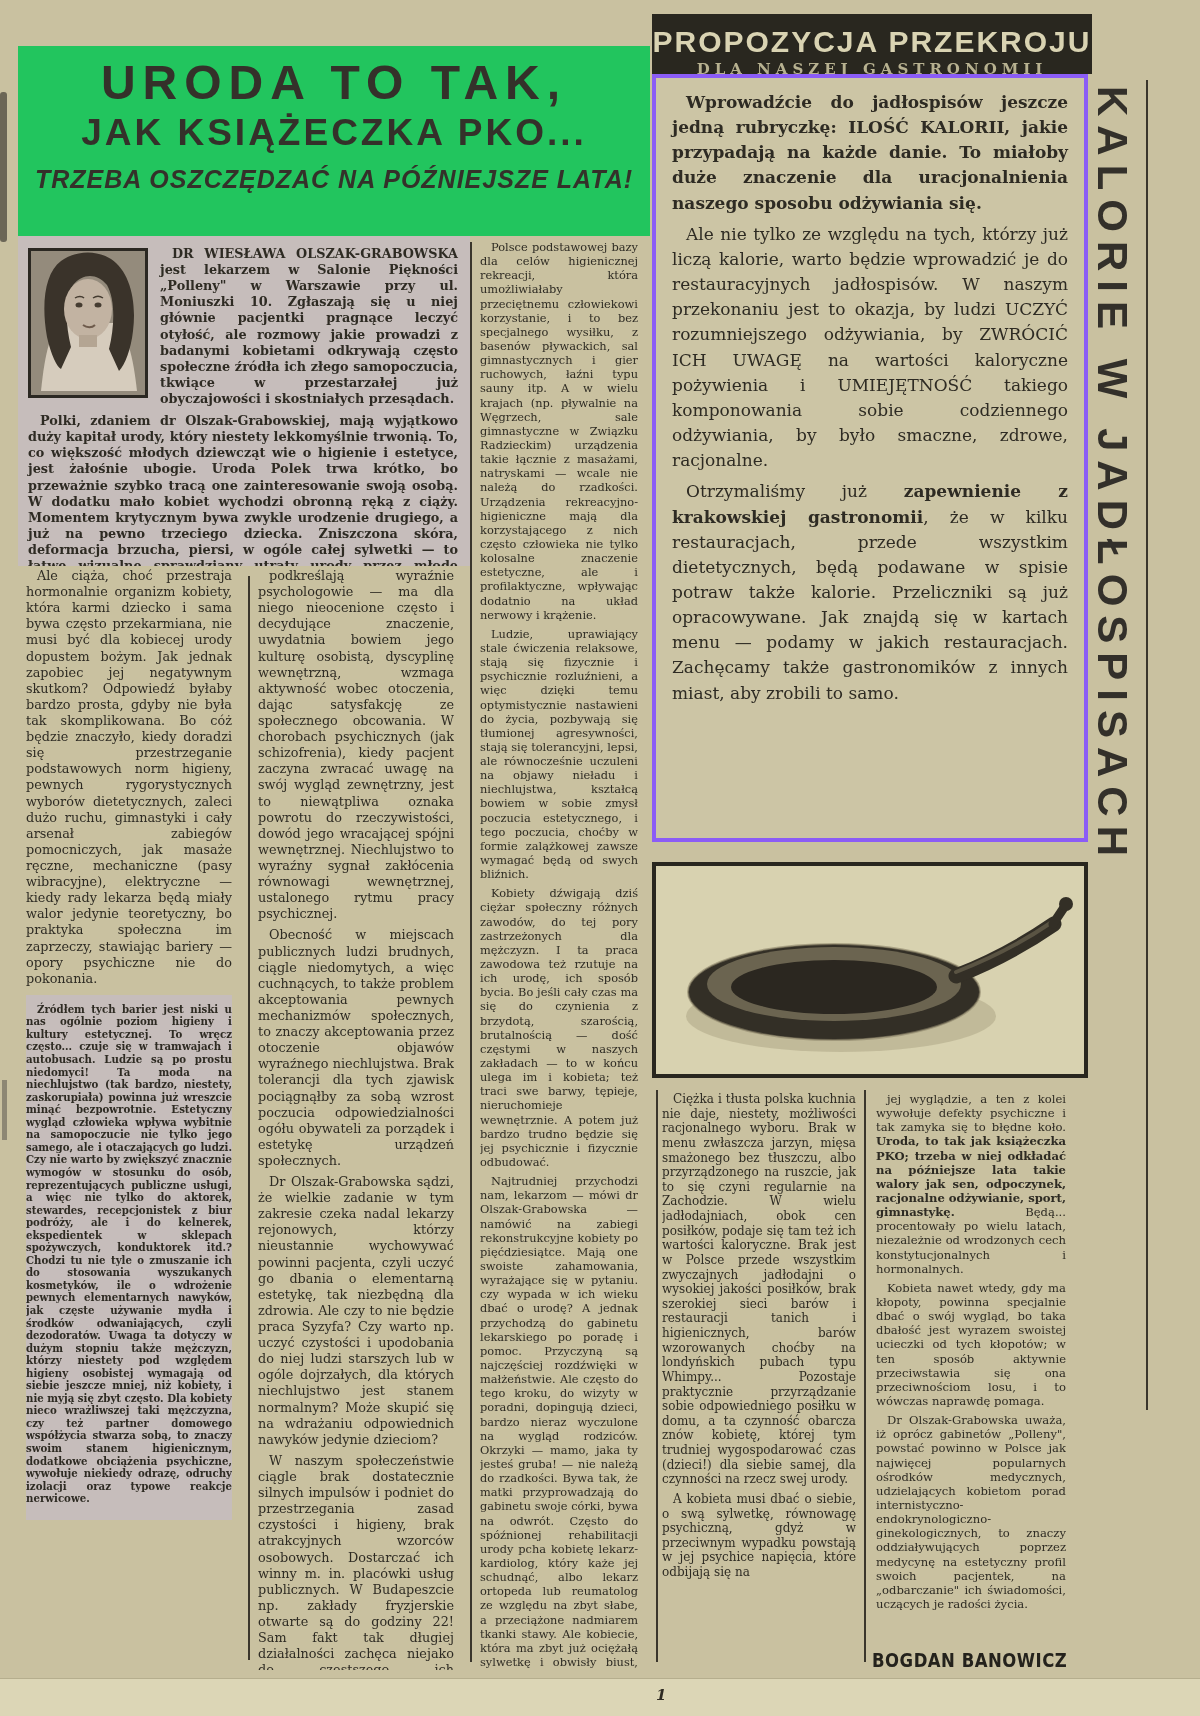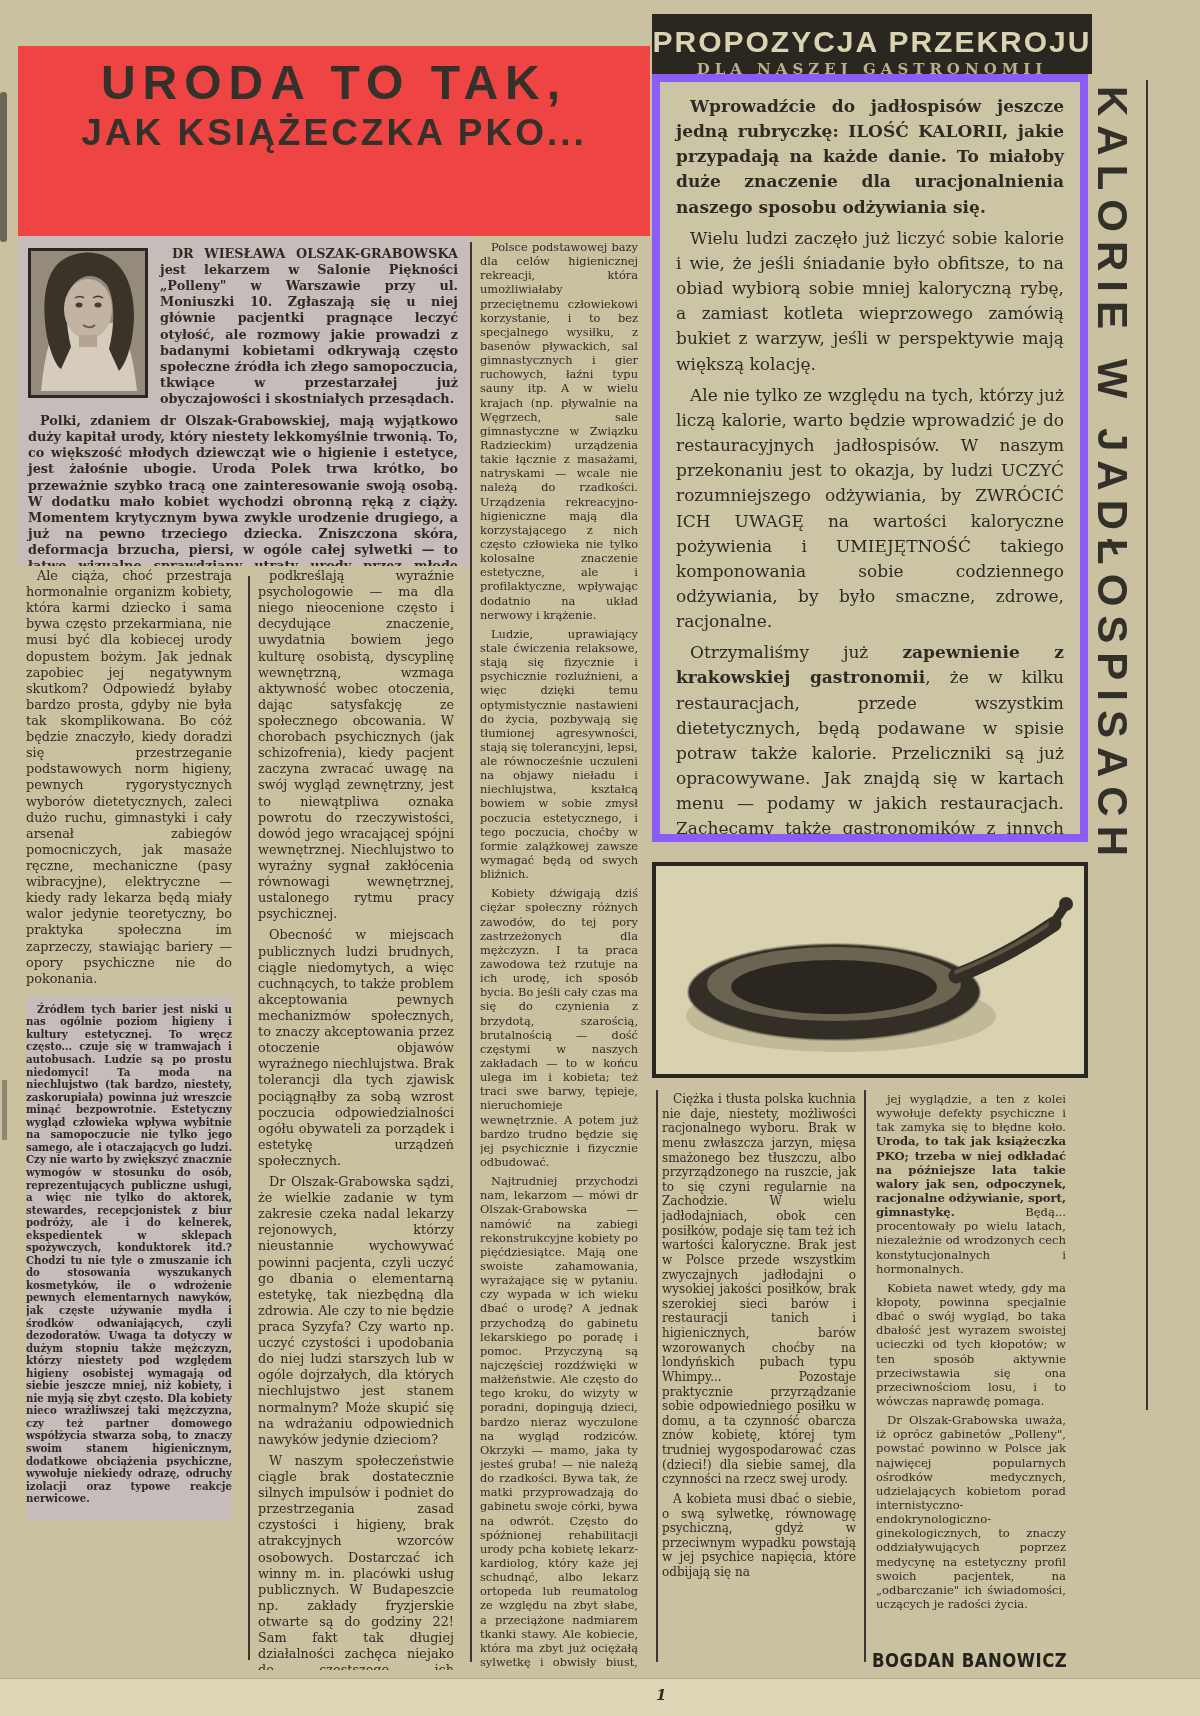--- a/index.html
+++ b/index.html
@@ -12,21 +12,21 @@
     overflow: hidden;
   }
   .abs { position: absolute; }
 
   
   .bottom-band { left:0; top:1678px; width:1200px; height:38px; background:#dcd6b6; border-top:1px solid #b5ae8e; }
   .edge-mark1 { left:0; top:92px; width:7px; height:150px; background:#6b6656; border-radius:3px; }
   .edge-mark2 { left:2px; top:1080px; width:5px; height:60px; background:#8d8774; }
 
   
-  .headline-block { left:18px; top:46px; width:632px; height:190px; background:#ef4444;
+  .headline-block { left:18px; top:46px; width:632px; height:190px; background:#22c55e;
     padding-top:12px; text-align:center; font-family:"Liberation Sans", sans-serif; color:#34312a; }
   .headline-l1 { font-size:48px; font-weight:bold; letter-spacing:7px; line-height:1.05; }
   .headline-l2 { font-size:37px; font-weight:bold; letter-spacing:3px; margin-top:6px; line-height:1.05; }
   .headline-l3 { font-size:25px; font-style:italic; font-weight:bold; letter-spacing:1px; margin-top:12px; }
 
   
   .intro-block { left:18px; top:236px; width:452px; height:330px; background:#c6bdbb;
     padding:10px 12px 0 10px; font-weight:bold; font-size:12.8px; line-height:1.26;
     text-align:justify; overflow:hidden; }
   .intro-block p { margin:0 0 6px; text-indent:12px; }
@@ -51,21 +51,21 @@
   #ruleC { left:656px;  top:1090px; height:572px; }
   #ruleD { left:864px;  top:1090px; height:572px; }
   #ruleE { left:1146px; top:80px;   height:1330px; }
 
   
   .gastro-header { left:652px; top:14px; width:440px; height:60px; background:#29271f;
     color:#d9d3b2; text-align:center; padding-top:12px; }
   .gastro-title { font-family:"Liberation Sans", sans-serif; font-weight:bold; font-size:30px;
     letter-spacing:2px; line-height:1.05; }
   .gastro-subtitle { font-size:15px; letter-spacing:5px; color:#b7b190; margin-top:2px; font-weight:bold; }
-  .gastro-box { left:652px; top:74px; width:436px; height:768px; border:8px solid #8b5cf6;
+  .gastro-box { left:652px; top:74px; width:436px; height:768px; border:4px solid #8b5cf6;
     background:#ccc5a5; padding:12px 16px; font-size:17px; line-height:1.48;
     text-align:justify; overflow:hidden; }
   .gastro-box p { margin:0 0 6px; text-indent:14px; }
   .b { font-weight:bold; }
 
   
   .pan-frame { left:652px; top:862px; width:436px; height:216px; border:4px solid #29271f;
     background:#d8d2b0; overflow:hidden; }
 
   
@@ -81,20 +81,21 @@
 </head>
 <body>
 
 <div class="abs bottom-band"></div>
 <div class="abs edge-mark1"></div>
 <div class="abs edge-mark2"></div>
 
 <div class="abs headline-block">
   <div class="headline-l1">URODA TO TAK,</div>
   <div class="headline-l2">JAK KSIĄŻECZKA PKO...</div>
+  <div class="headline-l3">TRZEBA OSZCZĘDZAĆ NA PÓŹNIEJSZE LATA!</div>
 </div>
 
 <div class="abs intro-block">
   <span class="portrait">
     <svg width="114" height="144" viewBox="0 0 114 144">
       <rect width="114" height="144" fill="#948b7c"></rect>
       <path d="M10,140 C14,100 20,80 30,72 L84,72 C96,82 102,104 106,140 Z" fill="#d6ccbd"></path>
       <path d="M30,10 C14,22 10,52 16,86 C20,104 26,116 30,118 L40,96 C34,72 34,48 42,34 C52,22 66,22 76,34 C84,48 84,74 78,98 L88,120 C94,114 100,98 102,80 C106,48 98,20 80,8 C64,-2 44,0 30,10 Z" fill="#3a332a"></path>
       <ellipse cx="57" cy="58" rx="24" ry="30" fill="#c2b3a2"></ellipse>
       <ellipse cx="48" cy="54" rx="3.5" ry="2.5" fill="#453c31"></ellipse>
@@ -137,21 +138,20 @@
   <p>Najtrudniej przychodzi nam, lekarzom — mówi dr Olszak-Grabowska — namówić na zabiegi rekonstrukcyjne kobiety po pięćdziesiątce. Mają one swoiste zahamowania, wyrażające się w pytaniu. czy wypada w ich wieku dbać o urodę? A jednak przychodzą do gabinetu lekarskiego po poradę i pomoc. Przyczyną są najczęściej rozdźwięki w małżeństwie. Ale często do tego kroku, do wizyty w poradni, dopingują dzieci, bardzo nieraz wyczulone na wygląd rodziców. Okrzyki — mamo, jaka ty jesteś gruba! — nie należą do rzadkości. Bywa tak, że matki przyprowadzają do gabinetu swoje córki, bywa na odwrót. Często do spóźnionej rehabilitacji urody pcha kobietę lekarz-kardiolog, który każe jej schudnąć, albo lekarz ortopeda lub reumatolog ze względu na zbyt słabe, a przeciążone nadmiarem tkanki stawy. Ale kobiecie, która ma zbyt już ociężałą sylwetkę i obwisły biust, niewiele już mogą zabiegi pomóc. A zatem zabiegi rehabilitacyjne zacząć należy</p>
 </div>
 
 <div class="abs gastro-header">
   <div class="gastro-title">PROPOZYCJA PRZEKROJU</div>
   <div class="gastro-subtitle">DLA NASZEJ GASTRONOMII</div>
 </div>
 
 <div class="abs gastro-box">
   <p class="b">Wprowadźcie do jadłospisów jeszcze jedną rubryczkę: ILOŚĆ KALORII, jakie przypadają na każde danie. To miałoby duże znaczenie dla uracjonalnienia naszego sposobu odżywiania się.</p>
-  <p>Wielu ludzi zaczęło już liczyć sobie kalorie i wie, że jeśli śniadanie było obfitsze, to na obiad wybiorą sobie mniej kaloryczną rybę, a zamiast kotleta wieprzowego zamówią bukiet z warzyw, jeśli w perspektywie mają większą kolację.</p>
   <p>Ale nie tylko ze względu na tych, którzy już liczą kalorie, warto będzie wprowadzić je do restauracyjnych jadłospisów. W naszym przekonaniu jest to okazja, by ludzi UCZYĆ rozumniejszego odżywiania, by ZWRÓCIĆ ICH UWAGĘ na wartości kaloryczne pożywienia i UMIEJĘTNOŚĆ takiego komponowania sobie codziennego odżywiania, by było smaczne, zdrowe, racjonalne.</p>
   <p><span>Otrzymaliśmy już </span><span class="b">zapewnienie z krakowskiej gastronomii</span><span>, że w kilku restauracjach, przede wszystkim dietetycznych, będą podawane w spisie potraw także kalorie. Przeliczniki są już opracowywane. Jak znajdą się w kartach menu — podamy w jakich restauracjach. Zachęcamy także gastronomików z innych miast, aby zrobili to samo.</span></p>
 
 </div>
 
 <div class="abs pan-frame">
   <svg width="428" height="208" viewBox="0 0 428 208">
     <ellipse cx="185" cy="150" rx="155" ry="36" fill="#bdb695" opacity="0.85"></ellipse>
     <ellipse cx="178" cy="126" rx="146" ry="48" fill="#332f26"></ellipse>
     <ellipse cx="178" cy="126" rx="146" ry="48" fill="none" stroke="#8a8268" stroke-width="2" opacity="0.6"></ellipse>

